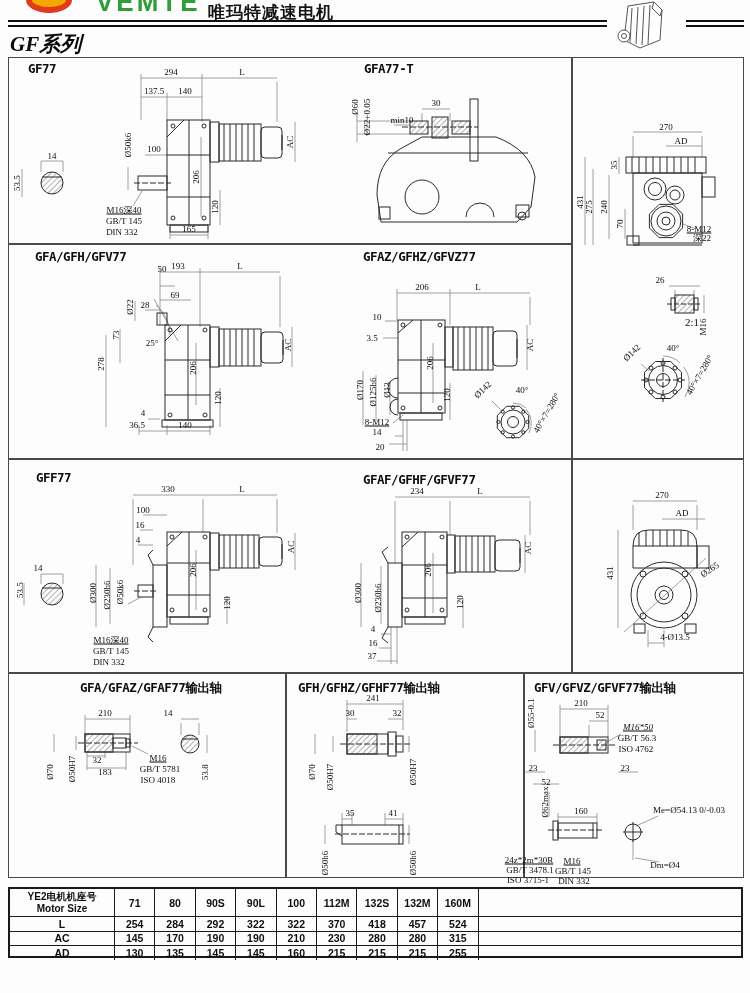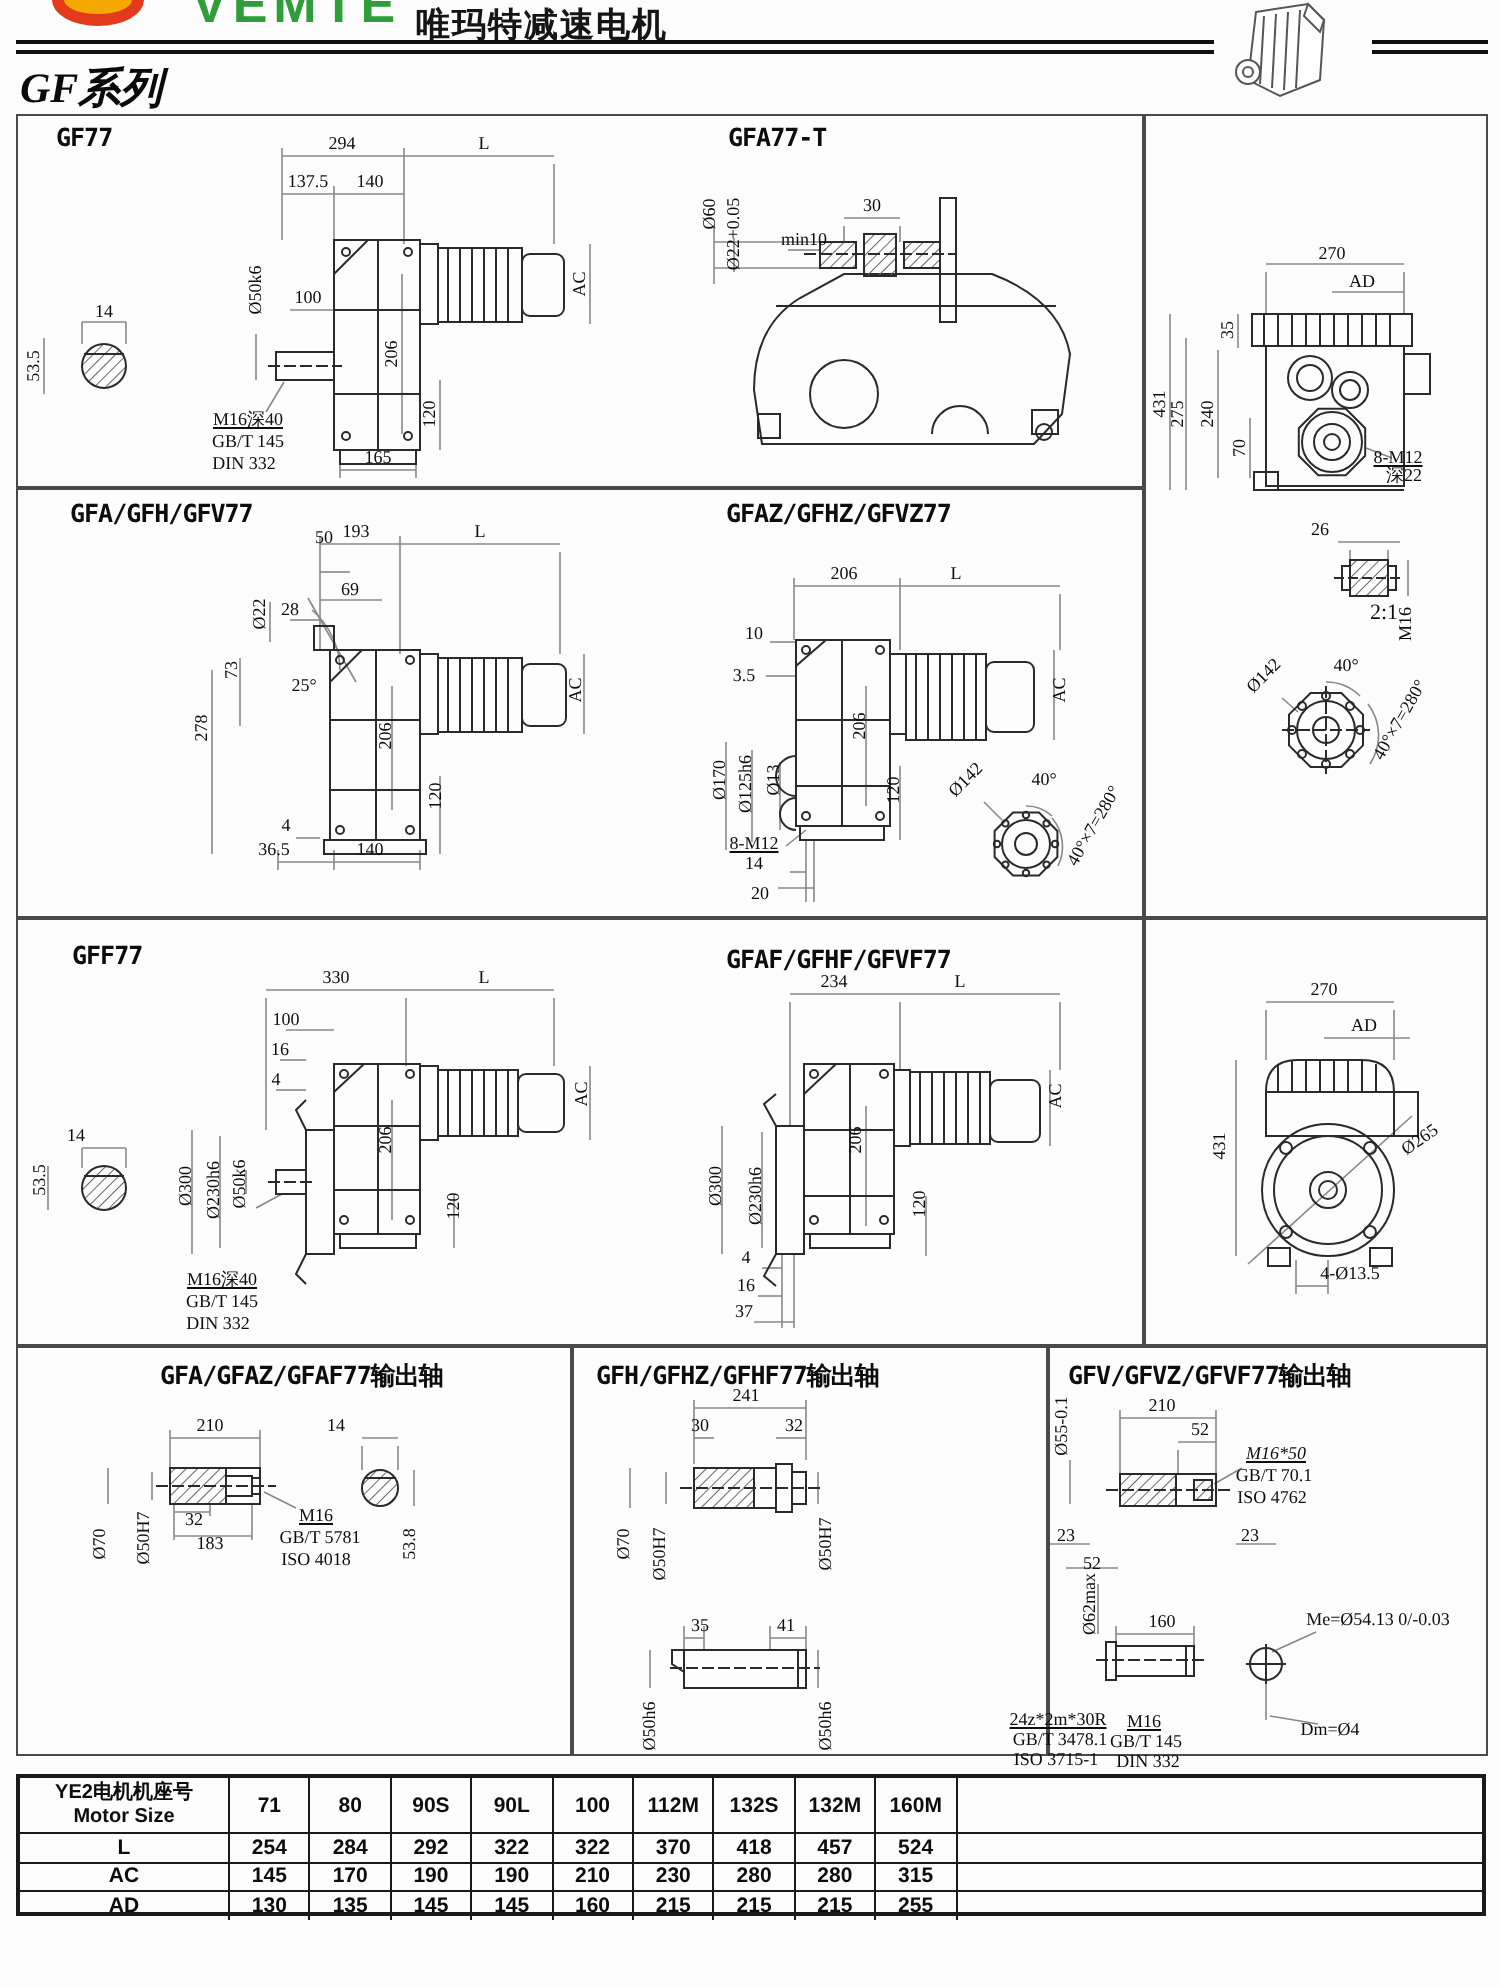--- a/index.html
+++ b/index.html
@@ -355,21 +355,21 @@
       <span class="dim" style="left: 52px; top: 147px; transform: translate(-50%, -50%) rotate(-90deg);">Ø13</span>
       <span class="dim" style="left: 112px; top: 152px; transform: translate(-50%, -50%) rotate(-90deg);">120</span>
       <span class="dim ul" style="left: 42px; top: 179px; transform: translate(-50%, -50%);">8-M12</span>
       <span class="dim" style="left: 42px; top: 189px; transform: translate(-50%, -50%);">14</span>
       <span class="dim" style="left: 45px; top: 204px; transform: translate(-50%, -50%);">20</span>
       <span class="dim" style="left: 148px; top: 147px; transform: translate(-50%, -50%) rotate(-45deg);">Ø142</span>
       <span class="dim" style="left: 187px; top: 147px; transform: translate(-50%, -50%);">40°</span>
       <span class="dim" style="left: 212px; top: 170px; transform: translate(-50%, -50%) rotate(-60deg);">40°×7=280°</span>
     </div>
 
-  <div class="drawing" style="left:571px;top:257px;width:172px;height:201px">
+  <div class="drawing" style="left:571px;top:272px;width:172px;height:201px">
     <svg width="172" height="201">
       <g stroke="#888" fill="none" stroke-width="0.8">
         <line x1="98" y1="14" x2="129" y2="14"></line>
           <line x1="104" y1="18" x2="104" y2="23"></line>
           <line x1="123" y1="18" x2="123" y2="23"></line>
         <line x1="133" y1="23" x2="133" y2="41"></line>
         <line x1="70" y1="92" x2="78" y2="99"></line>
         <path d="M92,84 a24,24 0 0 1 17,7"></path>
         <path d="M113,95 a26,26 0 0 1 1,30"></path>
       </g>
@@ -693,21 +693,21 @@
         <circle cx="110" cy="160" r="8"></circle>
         <line x1="110" y1="150" x2="110" y2="170"></line>
         <line x1="100" y1="160" x2="120" y2="160"></line>
       </g>
     </svg>
     <div class="dtitle" style="left:11px;top:8px">GFV/GFVZ/GFVF77输出轴</div>
   <span class="dim" style="left: 8px; top: 41px; transform: translate(-50%, -50%) rotate(-90deg);">Ø55-0.1</span>
       <span class="dim" style="left: 58px; top: 31px; transform: translate(-50%, -50%);">210</span>
       <span class="dim" style="left: 77px; top: 43px; transform: translate(-50%, -50%);">52</span>
       <span class="dim ul" style="left: 115px; top: 55px; transform: translate(-50%, -50%); font-style: italic;">M16*50</span>
-      <span class="dim" style="left: 114px; top: 66px; transform: translate(-50%, -50%);">GB/T 70.1</span>
+      <span class="dim" style="left: 114px; top: 66px; transform: translate(-50%, -50%);">GB/T 56.3</span>
       <span class="dim" style="left: 113px; top: 77px; transform: translate(-50%, -50%);">ISO 4762</span>
       <span class="dim" style="left: 10px; top: 96px; transform: translate(-50%, -50%);">23</span>
       <span class="dim" style="left: 102px; top: 96px; transform: translate(-50%, -50%);">23</span>
       <span class="dim" style="left: 23px; top: 110px; transform: translate(-50%, -50%);">52</span>
       <span class="dim" style="left: 22px; top: 130px; transform: translate(-50%, -50%) rotate(-90deg);">Ø62max</span>
       <span class="dim" style="left: 58px; top: 139px; transform: translate(-50%, -50%);">160</span>
       <span class="dim" style="left: 166px; top: 138px; transform: translate(-50%, -50%);">Me=Ø54.13 0/-0.03</span>
       <span class="dim" style="left: 142px; top: 193px; transform: translate(-50%, -50%);">Dm=Ø4</span>
       <span class="dim ul" style="left: 6px; top: 188px; transform: translate(-50%, -50%);">24z*2m*30R</span>
       <span class="dim" style="left: 7px; top: 198px; transform: translate(-50%, -50%);">GB/T 3478.1</span>

